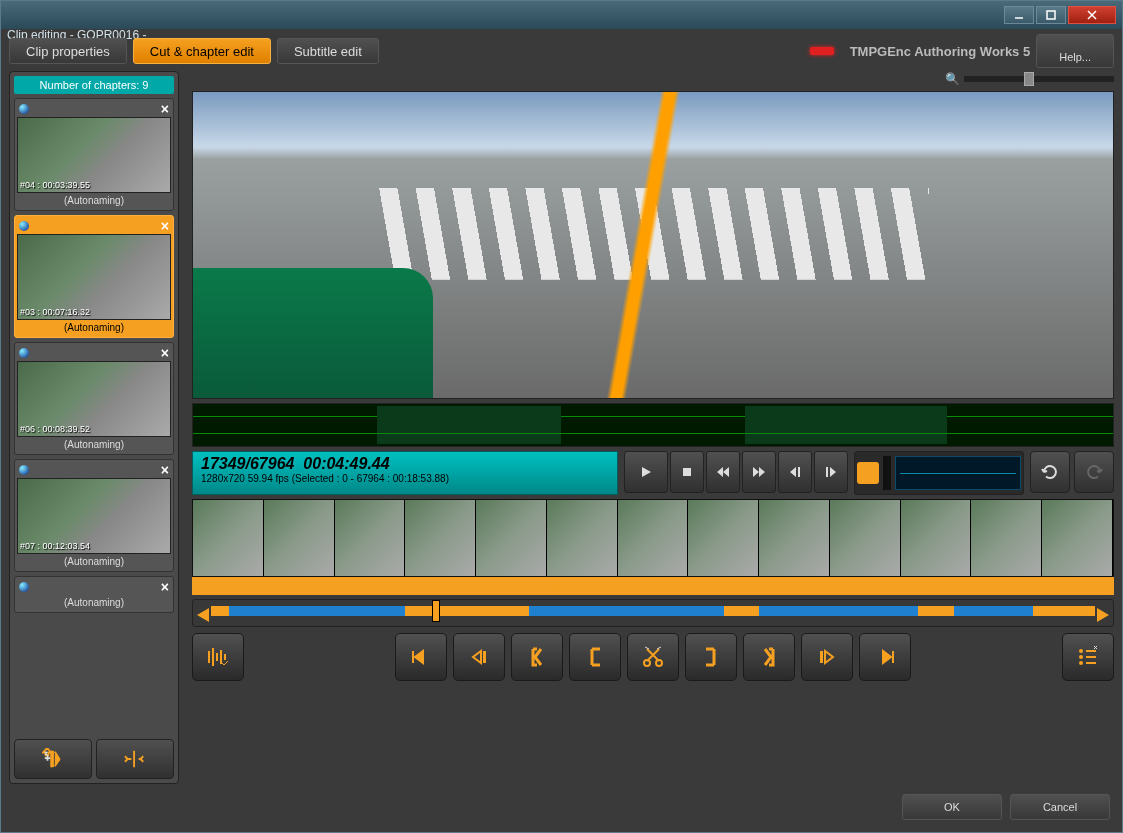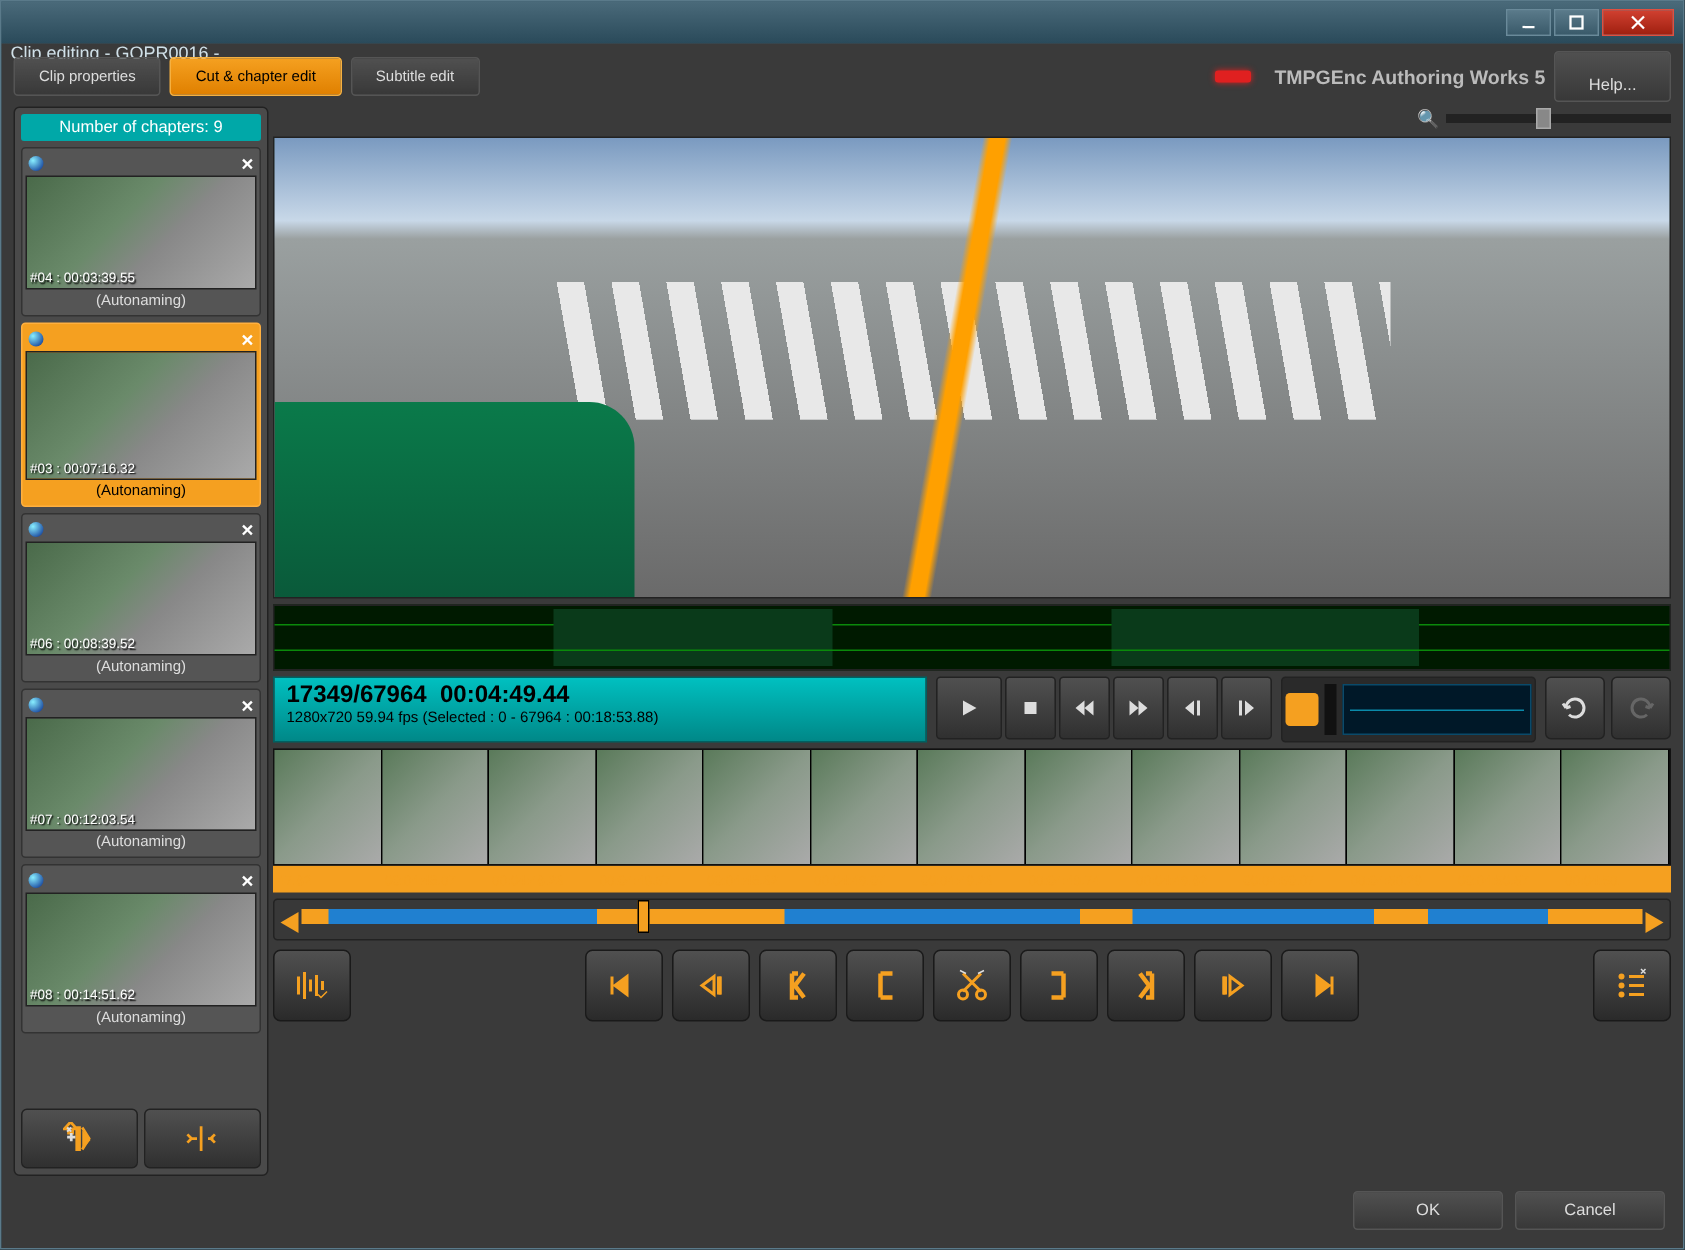--- a/index.html
+++ b/index.html
@@ -8,28 +8,28 @@
 .titlebar { height: 28px; background: linear-gradient(#4a6a7a, #2a4a5a); display: flex; align-items: center; padding: 0 6px; color: #d0e0e8; font-size: 12px; }
 .titlebar .title { flex: 1; margin-top: 40px; }
 .win-btns { display: flex; gap: 2px; }
 .win-btn { width: 30px; height: 18px; background: linear-gradient(#5a7a8a, #3a5a6a); border: 1px solid #6a8a9a; display: flex; align-items: center; justify-content: center; color: #fff; font-size: 10px; cursor: pointer; }
 .win-btn.close { background: linear-gradient(#d04030, #a02010); width: 48px; border-color: #e05040; }
 .win-btn svg { width: 10px; height: 10px; }
 
 .content { padding: 8px; height: calc(100% - 28px); background: #3a3a3a; display: flex; flex-direction: column; gap: 6px; }
 
 .toolbar { display: flex; gap: 6px; align-items: center; height: 28px; }
-.tab-btn { height: 26px; padding: 0 16px; background: linear-gradient(#505050, #383838); border: 1px solid #555; color: #ddd; font-size: 10px; border-radius: 3px; cursor: pointer; display: flex; align-items: center; }
+.tab-btn { height: 26px; padding: 0 16px; background: linear-gradient(#505050, #383838); border: 1px solid #555; color: #ddd; font-size: 13px; border-radius: 3px; cursor: pointer; display: flex; align-items: center; }
 .tab-btn.active { background: linear-gradient(#f5a020, #e08000); color: #000; border-color: #f5b040; }
 .toolbar .spacer { flex: 1; }
 .brand { color: #bbb; font-size: 13px; font-weight: bold; display: flex; align-items: center; gap: 16px; }
 .brand .light { width: 24px; height: 8px; background: #e02020; border-radius: 2px; box-shadow: 0 0 4px #e02020; }
 .help-btn { height: 26px; padding: 16px 22px; background: linear-gradient(#505050, #383838); border: 1px solid #555; color: #ddd; font-size: 11px; border-radius: 3px; cursor: pointer; }
 
-.main-row { flex: 1; display: flex; gap: 3px; min-height: 0; }
+.main-row { flex: 1; display: flex; gap: 13px; min-height: 0; }
 
 .sidebar { width: 170px; background: #4a4a4a; border: 1px solid #222; border-radius: 4px; display: flex; flex-direction: column; padding: 4px; gap: 4px; }
 .chapter-count { background: #00a8a8; color: #fff; text-align: center; font-size: 11px; padding: 3px; border-radius: 2px; }
 .chapter-list { flex: 1; overflow-y: auto; display: flex; flex-direction: column; gap: 4px; }
 .chapter { background: #555; border: 1px solid #333; border-radius: 3px; padding: 2px; }
 .chapter.selected { background: #f5a020; border-color: #ffb040; }
 .chapter-top { display: flex; align-items: center; height: 16px; padding: 0 2px; }
 .chapter-top .dot { width: 10px; height: 10px; background: radial-gradient(circle at 30% 30%, #8ef, #028); border-radius: 50%; }
 .chapter-top .x { margin-left: auto; color: #fff; font-size: 14px; cursor: pointer; font-weight: bold; }
 .chapter-thumb { height: 76px; background: linear-gradient(135deg, #4a6a4a 0%, #6a8a6a 40%, #888 60%, #aaa 100%); border: 1px solid #222; position: relative; }
@@ -55,21 +55,21 @@
 }
 .preview .car { position: absolute; left: 0; bottom: 0; width: 240px; height: 130px; background: linear-gradient(#0a7a4a, #0a5a3a); border-top-right-radius: 30px; }
 
 .waveform { height: 44px; background: #001a00; border: 1px solid #222; position: relative; }
 .waveform::before, .waveform::after { content: ""; position: absolute; left: 0; right: 0; height: 1px; background: #0a8a0a; }
 .waveform::before { top: 12px; } .waveform::after { bottom: 12px; }
 .waveform .seg { position: absolute; top: 2px; bottom: 2px; background: #0a3a1a; }
 
 .playback-row { height: 44px; display: flex; gap: 6px; }
 .tc-panel { flex: 1; background: linear-gradient(#00c0c0, #008888); border: 1px solid #006060; padding: 3px 8px; color: #000; }
-.tc-main { font-size: 16px; font-weight: bold; }
+.tc-main { font-size: 16px; font-weight: bold; font-style: italic; }
 .tc-sub { font-size: 10px; }
 .play-btns { display: flex; gap: 2px; }
 .pb { width: 34px; height: 42px; background: linear-gradient(#505050, #303030); border: 1px solid #222; border-radius: 3px; display: flex; align-items: center; justify-content: center; color: #ddd; cursor: pointer; }
 .pb.play { width: 44px; }
 .pb svg { width: 14px; height: 14px; }
 .audio-panel { width: 170px; background: #2a2a2a; border: 1px solid #222; border-radius: 3px; display: flex; align-items: center; gap: 4px; padding: 2px; }
 .audio-panel .spk { width: 22px; height: 22px; background: #f5a020; border-radius: 3px; }
 .audio-panel .vol { width: 8px; height: 34px; background: #111; }
 .audio-panel .scope { flex: 1; height: 34px; background: #001828; border: 1px solid #0a4a6a; position: relative; }
 .audio-panel .scope::before { content: ""; position: absolute; left: 4px; right: 4px; top: 50%; height: 1px; background: #0a8aaa; }
@@ -183,23 +183,20 @@
     <div class="chapter-thumb">
                 <span class="tc">#07 : 00:12:03.54</span>
               </div>
     <div class="chapter-label">(Autonaming)</div>
             </div>
             <div class="chapter">
               <div class="chapter-top">
                 <div class="dot"></div>
                 <span class="x">×</span>
               </div>
-    <div class="chapter-thumb">
-                <span class="tc">#08 : 00:14:51.62</span>
-              </div>
     <div class="chapter-label">(Autonaming)</div>
             </div>
           </div>
         <div class="sidebar-btns">
           <div class="sb-btn">
               <svg viewBox="0 0 24 24">
                 <path d="M4 8h3v-3h3l-4.5-5L1 5h3zM10 4v16h2V4zM14 20l5-8-5-8" fill="none" stroke="#f5a020" stroke-width="2"></path>
                 <path d="M3 4l3 3M3 7l3-3" stroke="#ddd" stroke-width="1.5"></path>
                 <path d="M8 6v14M8 6l-4 4M8 6l4 4" fill="none" transform="translate(-4,0)"></path>
                 <rect x="2" y="2" width="6" height="6" fill="none"></rect>

